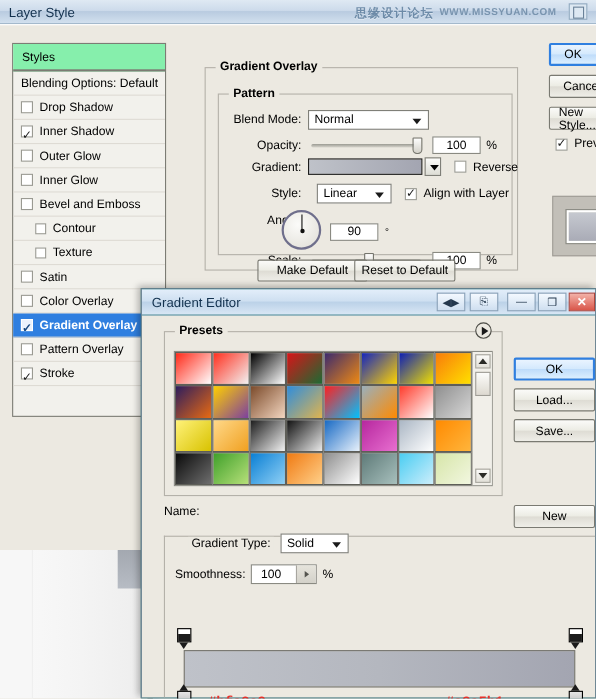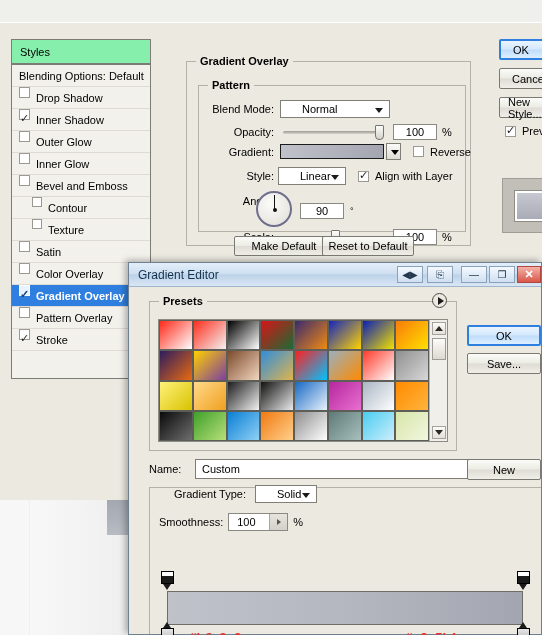--- a/index.html
+++ b/index.html
@@ -38,21 +38,21 @@
     border:1px solid #6a8299;}
 
   #ls-body { position:absolute; left:0; top:22px; width:542px; height:478px;
     background:#ece9e1; border-top:1px solid #fff; }
 
   
   #styles-panel { position:absolute; left:11px; top:16px; width:140px; height:340px;
     background:#f2f1ec; border:1px solid #7c7c74; }
   .styles-head { height:25px; line-height:25px; padding-left:8px; font-size:11px;
     border-bottom:2px solid #7c7c74; background:#86efac; }
-  .style-row { height:22px; line-height:22px; padding-left:7px; display:flex; 
+  .style-row { height:22px; line-height:22px; padding-left:7px; display:flex; align-items:center;
     border-bottom:1px solid #dedbd4; font-size:11px; }
   .style-row.sel { background:#2f7fe0; color:#fff; font-weight:bold; }
   .style-row.indent { padding-left:20px; }
   .cb { width:11px; height:11px; border:1px solid #9a9a92; background:#fff;
     display:inline-block; margin-right:6px; position:relative; flex:none; }
   .cb.on:after { content:"\2713"; position:absolute; left:0px; top:-3px;
     font-size:11px; color:#1b1b1b; }
   .style-row.sel .cb { border-color:#fff; background:#eaf2fd; }
   .style-row.sel .cb.on:after { color:#14467f; }
   .cb.small { width:10px; height:10px; }
@@ -63,21 +63,21 @@
   .grp-label { position:absolute; background:#ece9e1; padding:0 4px; font-weight:bold;
     font-size:11px; }
   #go-label { left:196px; top:32px; }
   #grad-group { position:absolute; left:198px; top:62px; width:268px; height:147px;
     border:1px solid #b4b1a9; }
   #grad-label { left:208px; top:56px; }
 
   .frow { position:absolute; display:flex; align-items:center; }
   .flab { text-align:right; font-size:11px; }
   .combo { height:18px; border:1px solid #7f7f78; background:#fff; font-size:11px;
-    display:flex; align-items:center; padding-left:21px; position:relative; }
+    display:flex; align-items:center; padding-left:5px; position:relative; }
   .combo .arr { position:absolute; right:6px; top:7px; width:0; height:0;
     border-left:4px solid transparent; border-right:4px solid transparent; border-top:5px solid #1a1a1a; }
   .numbox { height:16px; border:1px solid #8a8a82; background:#fff; font-size:11px;
     display:flex; align-items:center; justify-content:center; }
   .slider-track { height:3px; background:linear-gradient(180deg,#9c9c94,#d6d4cc); border-radius:2px; position:relative; }
   .slider-thumb { position:absolute; top:-6px; width:9px; height:15px; background:linear-gradient(180deg,#fdfdfc,#d3d1c9);
     border:1px solid #76766e; border-radius:1px 1px 4px 4px; }
   .grad-swatch { height:15px; border:1px solid #1c1c1c;
     background:linear-gradient(90deg,#bfc2c9,#a3a5b1); }
   .sw-arrow { width:15px; height:17px; border:1px solid #7f7f78;
@@ -182,20 +182,28 @@
 <div id="canvas-bg">
   <div id="doc-white"></div>
   <div id="doc-white2"></div>
   <div id="doc-rounded"></div>
   <div id="doc-grey-edge"></div>
   <div id="doc-blue-edge"></div>
 </div>
 
 <div id="layer-style-window">
 
+  <div id="ls-titlebar">
+    <div id="ls-title">Layer Style</div>
+    <div id="watermark">
+      <span class="wm-cn">思缘设计论坛</span>
+      <span class="wm-en">WWW.MISSYUAN.COM</span>
+    </div>
+    <div id="wm-icon"></div>
+  </div>
 
   <div id="ls-body">
 
     <div id="styles-panel">
       <div class="styles-head">Styles</div>
       <div class="style-row">
         <span>Blending Options: Default</span>
       </div>
       <div id="styles-rows">
           <div class="style-row">
@@ -276,21 +284,21 @@
     <div class="frow" style="left:206px; top:120px;">
       <span class="flab" style="width:68px;">Gradient:</span>
       <span class="grad-swatch" style="width:104px; margin-left:6px;"></span>
       <span class="sw-arrow" style="margin-left:2px;"></span>
       <span class="cb" style="margin-left:12px;"></span>
       <span>Reverse</span>
     </div>
 
     <div class="frow" style="left:206px; top:144px;">
       <span class="flab" style="width:68px;">Style:</span>
-      <span class="combo" style="width:68px; margin-left:4px;">
+      <span class="combo" style="width:68px; margin-left:14px;">
         <span>Linear</span>
         <i class="arr"></i>
       </span>
       <span class="cb on" style="margin-left:12px;"></span>
       <span>Align with Layer</span>
     </div>
 
     <div class="frow" style="left:206px; top:172px;">
       <span class="flab" style="width:68px;">Angle:</span>
     </div>
@@ -399,23 +407,20 @@
           </div>
         <div id="sb-thumb"></div>
         <div class="sb-arrow down">
             <i></i>
           </div>
       </div>
     </div>
 
     <div id="name-row">
       <span style="width:46px;">Name:</span>
-      <span id="name-input">
-        <span>Custom</span>
-      </span>
     </div>
     <div class="btn" id="ge-new">
       <span>New</span>
     </div>
 
     <div id="gt-group"></div>
     <div id="gt-row">
       <span style="background:#ece9e1; padding:0 3px;">Gradient Type:</span>
       <span class="combo" style="width:62px;">
         <span>Solid</span>
@@ -454,18 +459,21 @@
       </div>
 
       <div class="hexlabel" style="left:32px;">#bfc2c9</div>
       <div class="hexlabel" style="left:248px;">#a3a5b1</div>
     </div>
 
     <div id="ge-buttons">
       <div class="btn primary">
         <span>OK</span>
       </div>
+      <div class="btn" style="margin-top:6px;">
+        <span>Load...</span>
+      </div>
       <div class="btn">
         <span>Save...</span>
       </div>
     </div>
   </div>
 </div>
 
 </body></html>

